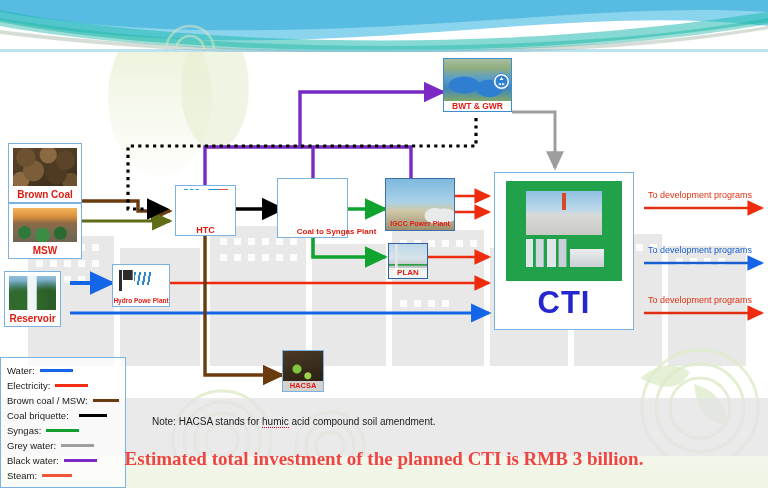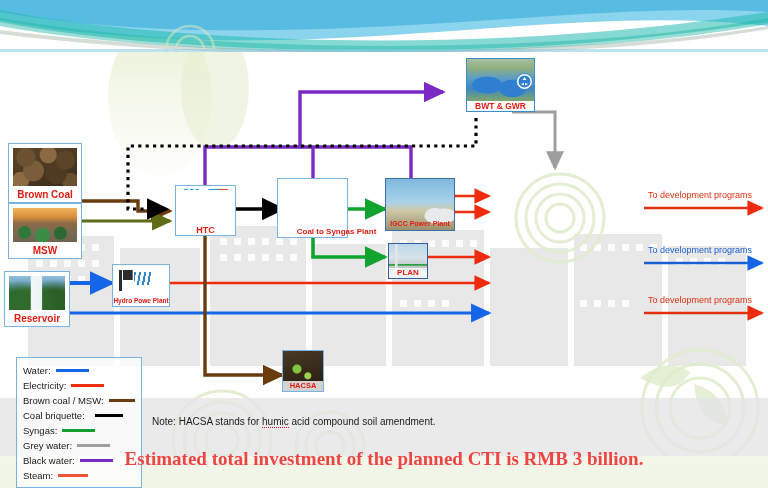--- a/index.html
+++ b/index.html
@@ -121,21 +121,21 @@
   .cti .ctitxt{font-size:31px;font-weight:bold;color:#2626cf;line-height:36px;
                letter-spacing:1px;margin-top:4px;}
 
   
   svg.wires{position:absolute;left:0;top:0;width:768px;height:488px;z-index:10;pointer-events:none;}
 
   
   .outlbl{position:absolute;font-size:9px;font-weight:normal;white-space:nowrap;z-index:25;}
 
   
-  .legend{position:absolute;left:16px;top:357px;width:126px;height:131px;
+  .legend{position:absolute;left:0;top:357px;width:126px;height:131px;
           background:rgba(255,255,255,.72);border:1px solid #7ab3e0;box-sizing:border-box;
           padding:5px 4px 2px 6px;z-index:30;}
   .legend .row{display:flex;align-items:center;height:15px;}
   .legend .row .nm{font-size:9.5px;color:#1a1a1a;white-space:nowrap;}
   .legend .row .sw{height:3px;width:33px;margin-left:5px;flex:0 0 auto;}
 
   
   .note{position:absolute;left:152px;top:416px;font-size:10px;color:#1c1c1c;z-index:30;white-space:nowrap;}
   .note .u{border-bottom:1.3px dotted #d03;}
   .footer{position:absolute;left:0;right:0;top:448px;text-align:center;z-index:30;
@@ -343,21 +343,21 @@
     <div class="lbl">Brown Coal</div>
   </div>
 
   <div class="srcnode" style="left:8px;top:203px;width:74px;height:56px;">
     <div class="thumb" style="height:34px;">
       <div class="t-msw"></div>
     </div>
     <div class="lbl">MSW</div>
   </div>
 
-  <div class="srcnode" style="left:4px;top:271px;width:66px;height:56px;">
+  <div class="srcnode" style="left:4px;top:271px;width:57px;height:56px;">
     <div class="thumb" style="height:34px;">
       <div class="t-res"></div>
     </div>
     <div class="lbl">Reservoir</div>
   </div>
 
   <div class="node" style="left:175px;top:185px;width:61px;height:51px;gap:32px;">
     <div class="thumb" style="padding:3px;box-sizing:border-box;">
       <div class="t-htc">
         <div class="mini-stacks"></div>
@@ -390,39 +390,58 @@
 
   <div class="node" style="left:112px;top:264px;width:58px;height:43px;">
     <div class="thumb" style="padding:2px;box-sizing:border-box;">
       <div class="t-hydro">
           <div class="hydro-art"></div>
         </div>
     </div>
     <div class="lbl" style="font-size:6.5px;">Hydro Powe Plant</div>
   </div>
 
-  <div class="node" style="left:443px;top:58px;width:69px;height:54px;border-color:#3b8ecb;margin-left:23px;">
+  <div class="node" style="left:443px;top:58px;width:69px;height:54px;border-color:#3b8ecb;">
     <div class="thumb">
       <div class="t-bwt"></div>
       <svg width="17" height="17" viewBox="0 0 17 17" style="position:absolute;right:1px;bottom:11px;">
         <circle cx="8.5" cy="8.5" r="8" fill="#ffffff" stroke="#2f7fd1"></circle>
         <circle cx="8.5" cy="8.5" r="6" fill="#2f7fd1"></circle>
         <path d="M8.5 4 l2 3 h-4 z M4.8 11 l3.2 -1 v2.6 z M12.2 11 l-3.2 -1 v2.6 z" fill="#fff"></path>
       </svg>
     </div>
     <div class="lbl" style="font-size:8.5px;">BWT &amp; GWR</div>
   </div>
 
   <div class="node" style="left:282px;top:350px;width:42px;height:42px;">
     <div class="thumb">
       <div class="t-hacsa"></div>
     </div>
     <div class="lbl" style="font-size:7.5px;position:absolute;left:0;right:0;bottom:0;text-align:center;background:rgba(255,255,255,.8);">HACSA</div>
   </div>
 
+  <div class="cti">
+    <div class="green">
+      <div class="inner">
+        <div style="position:absolute;left:4px;top:0;width:76px;height:44px;">
+          <div class="t-cti"></div>
+        </div>
+        <div style="position:absolute;left:40px;top:2px;width:4px;height:17px;background:#d24a2a;"></div>
+        <div style="position:absolute;left:2px;top:48px;width:44px;height:28px;
+                    background:
+                      linear-gradient(90deg,transparent 4%,#dfe6ea 5% 20%,transparent 21%),
+                      linear-gradient(90deg,transparent 26%,#cfd8de 27% 44%,transparent 45%),
+                      linear-gradient(90deg,transparent 52%,#dfe6ea 53% 72%,transparent 73%),
+                      linear-gradient(90deg,transparent 78%,#c6d0d6 79% 96%,transparent 97%);"></div>
+        <div style="position:absolute;left:48px;top:58px;width:34px;height:18px;
+                    background:linear-gradient(180deg,#eceff1,#c9cfd4);"></div>
+      </div>
+    </div>
+    <div class="ctitxt">CTI</div>
+  </div>
 
   <div class="outlbl" style="left:648px;top:190px;color:#e03010;">To development  programs</div>
   <div class="outlbl" style="left:648px;top:245px;color:#1a5fd0;">To development  programs</div>
   <div class="outlbl" style="left:648px;top:295px;color:#e03010;">To development  programs</div>
 
   <div class="legend">
     <div class="row">
       <span class="nm">Water:</span>
       <span class="sw" style="background:#1565e8;"></span>
     </div>

